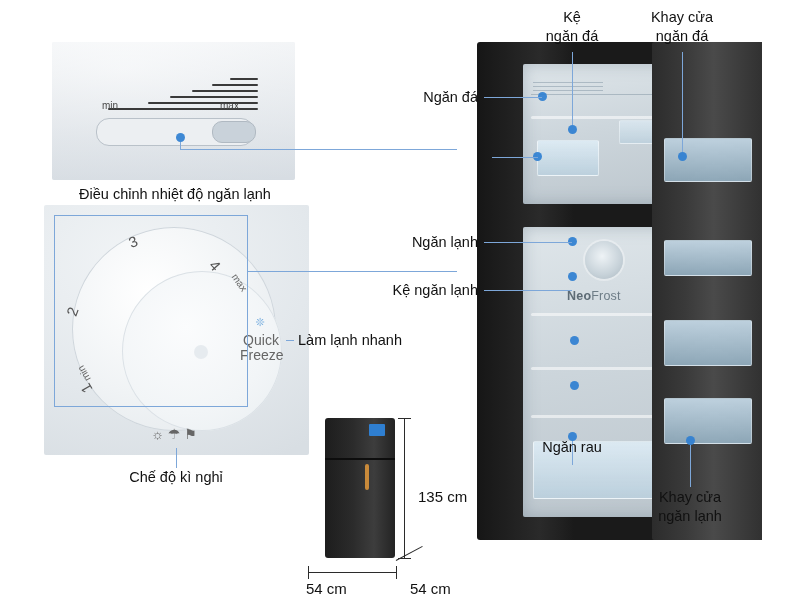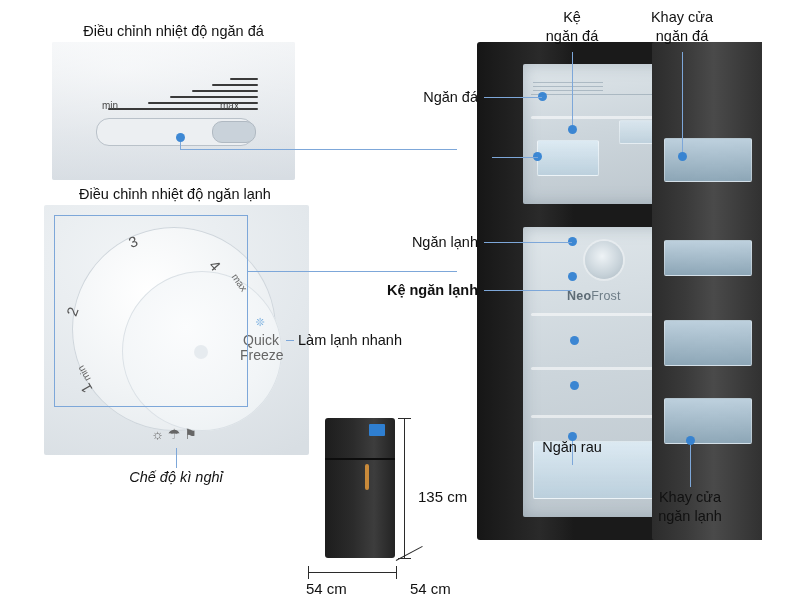--- a/index.html
+++ b/index.html
@@ -168,21 +168,20 @@
       <i style="left:84px; top:12px; width:66px;"></i>
       <i style="left:104px;top:6px;  width:46px;"></i>
       <i style="left:122px;top:0px;  width:28px;"></i>
     </div>
     <div class="slider-track"></div>
     <div class="slider-knob"></div>
     <div class="minmax" style="left:50px;top:58px;">min</div>
     <div class="minmax" style="left:168px;top:58px;">max</div>
   </div>
 
-  <div class="lbl c" style="left:52px;top:22px;width:243px;">Điều chỉnh nhiệt độ ngăn đá</div>
 
   <div class="dot" style="left:176px;top:133px;"></div>
   <div class="ln lnv" style="left:180px;top:142px;height:7px;"></div>
   <div class="ln lnh" style="left:180px;top:149px;width:300px;"></div>
 
   <div class="lbl c" style="left:30px;top:185px;width:290px;">Điều chỉnh nhiệt độ ngăn lạnh</div>
 
   <div class="panel" id="fridgeKnobPhoto">
     <div class="knob-outer">
       <div class="knob-inner"></div>
@@ -201,21 +200,21 @@
 
     <div class="holiday" style="left:100px;top:222px;width:60px;">☼ ☂ ⚑</div>
 
     <div class="blue-frame" style="left:10px;top:10px;width:192px;height:190px;"></div>
   </div>
 
   <div class="ln lnh" style="left:286px;top:340px;width:8px;"></div>
   <div class="lbl" style="left:298px;top:331px;">Làm lạnh nhanh</div>
 
   <div class="ln lnv" style="left:176px;top:448px;height:20px;"></div>
-  <div class="lbl c" style="left:96px;top:468px;width:160px;font-style:italic;">Chế độ kì nghỉ</div>
+  <div class="lbl c" style="left:96px;top:468px;width:160px;">Chế độ kì nghỉ</div>
 
   <div class="ln lnh" style="left:248px;top:271px;width:232px;"></div>
 
   <div class="panel" id="fridgePhoto">
     <div class="body-outer">
 
       <div class="cab" id="cabTop">
         <div class="shelfline" style="left:8px;top:30px;width:156px;"></div>
         <div class="shelf" style="left:8px;top:52px;width:156px;"></div>
         <div class="shelfline" style="left:10px;top:18px;width:70px;"></div>
@@ -264,21 +263,21 @@
 
   <div class="ln lnh" style="left:484px;top:97px;width:58px;"></div>
   <div class="lbl r" style="left:386px;top:88px;width:92px;">Ngăn đá</div>
 
   <div class="ln lnh" style="left:492px;top:157px;width:46px;"></div>
 
   <div class="ln lnh" style="left:484px;top:242px;width:88px;"></div>
   <div class="lbl r" style="left:386px;top:233px;width:92px;">Ngăn lạnh</div>
 
   <div class="ln lnh" style="left:484px;top:290px;width:88px;"></div>
-  <div class="lbl r" style="left:358px;top:281px;width:120px;font-weight:bold;">Kệ ngăn lạnh</div>
+  <div class="lbl r" style="left:358px;top:281px;width:120px;">Kệ ngăn lạnh</div>
 
   <div class="ln lnv" style="left:572px;top:441px;height:24px;"></div>
   <div class="lbl c" style="left:522px;top:438px;width:100px;">Ngăn rau</div>
 
   <div class="ln lnv" style="left:690px;top:445px;height:42px;"></div>
   <div class="lbl c" style="left:634px;top:488px;width:112px;">Khay cửa
 ngăn lạnh</div>
 
   <div id="dimFridge">
     <div class="dim-split"></div>

